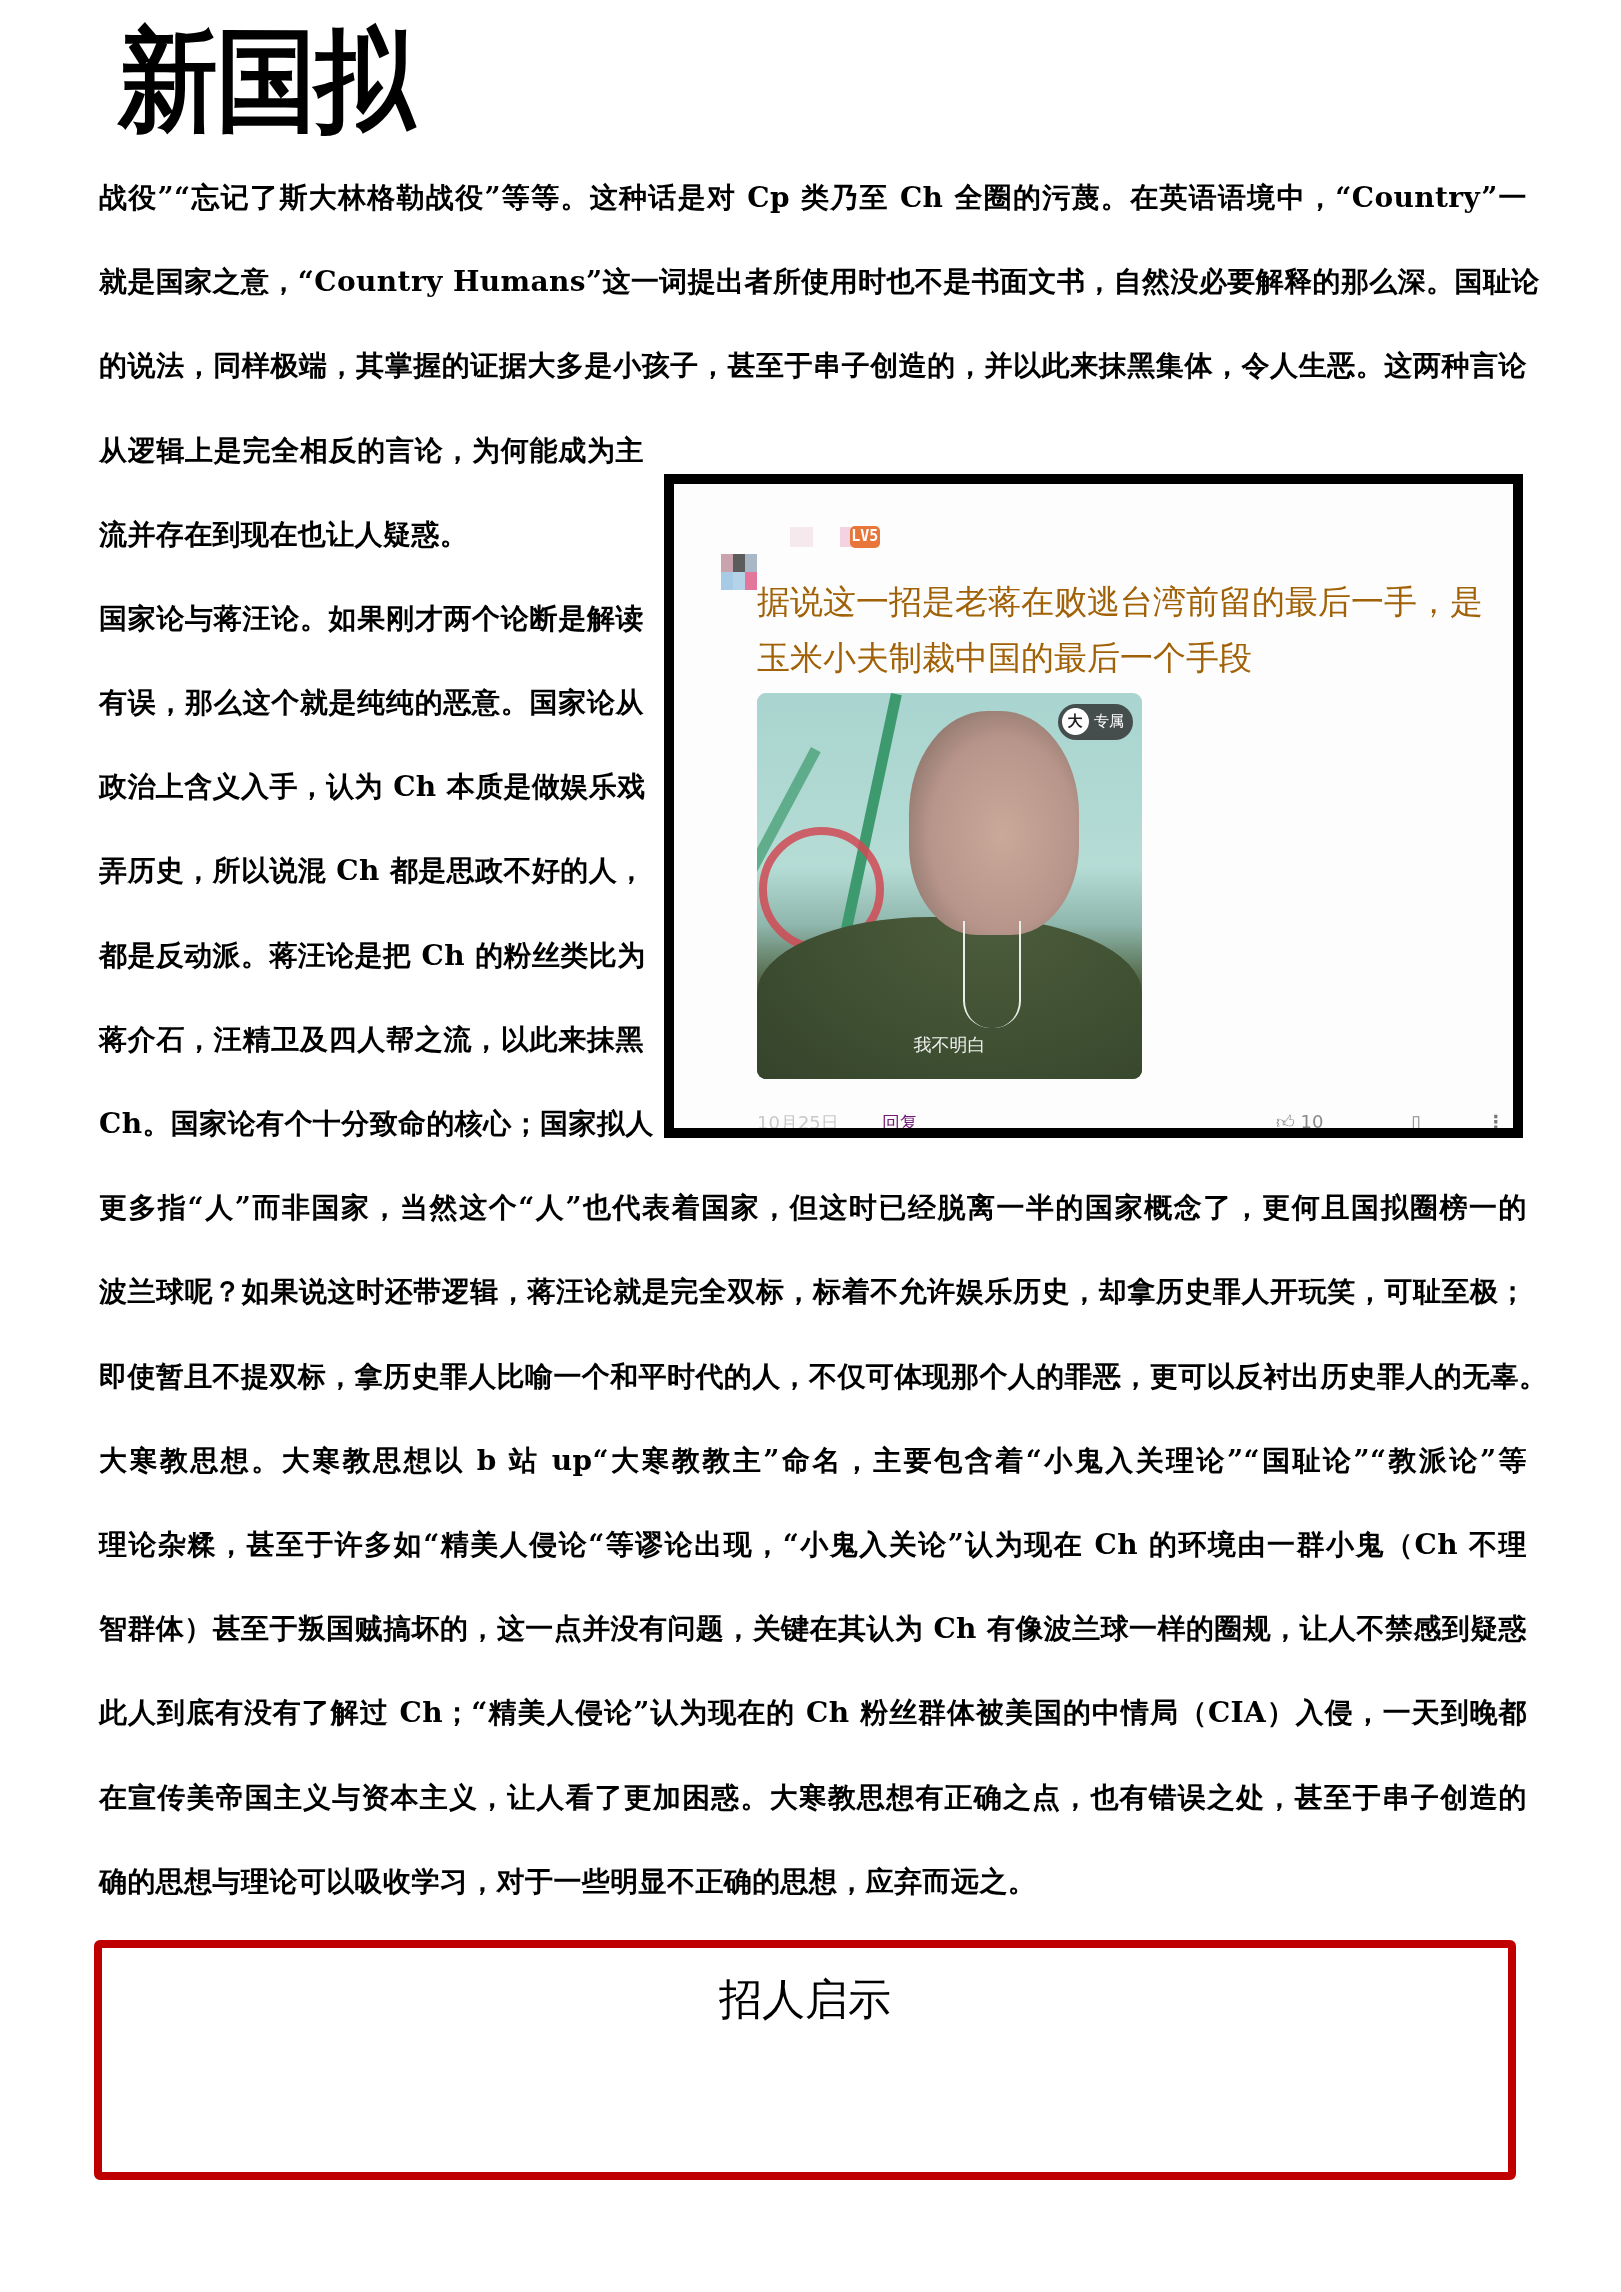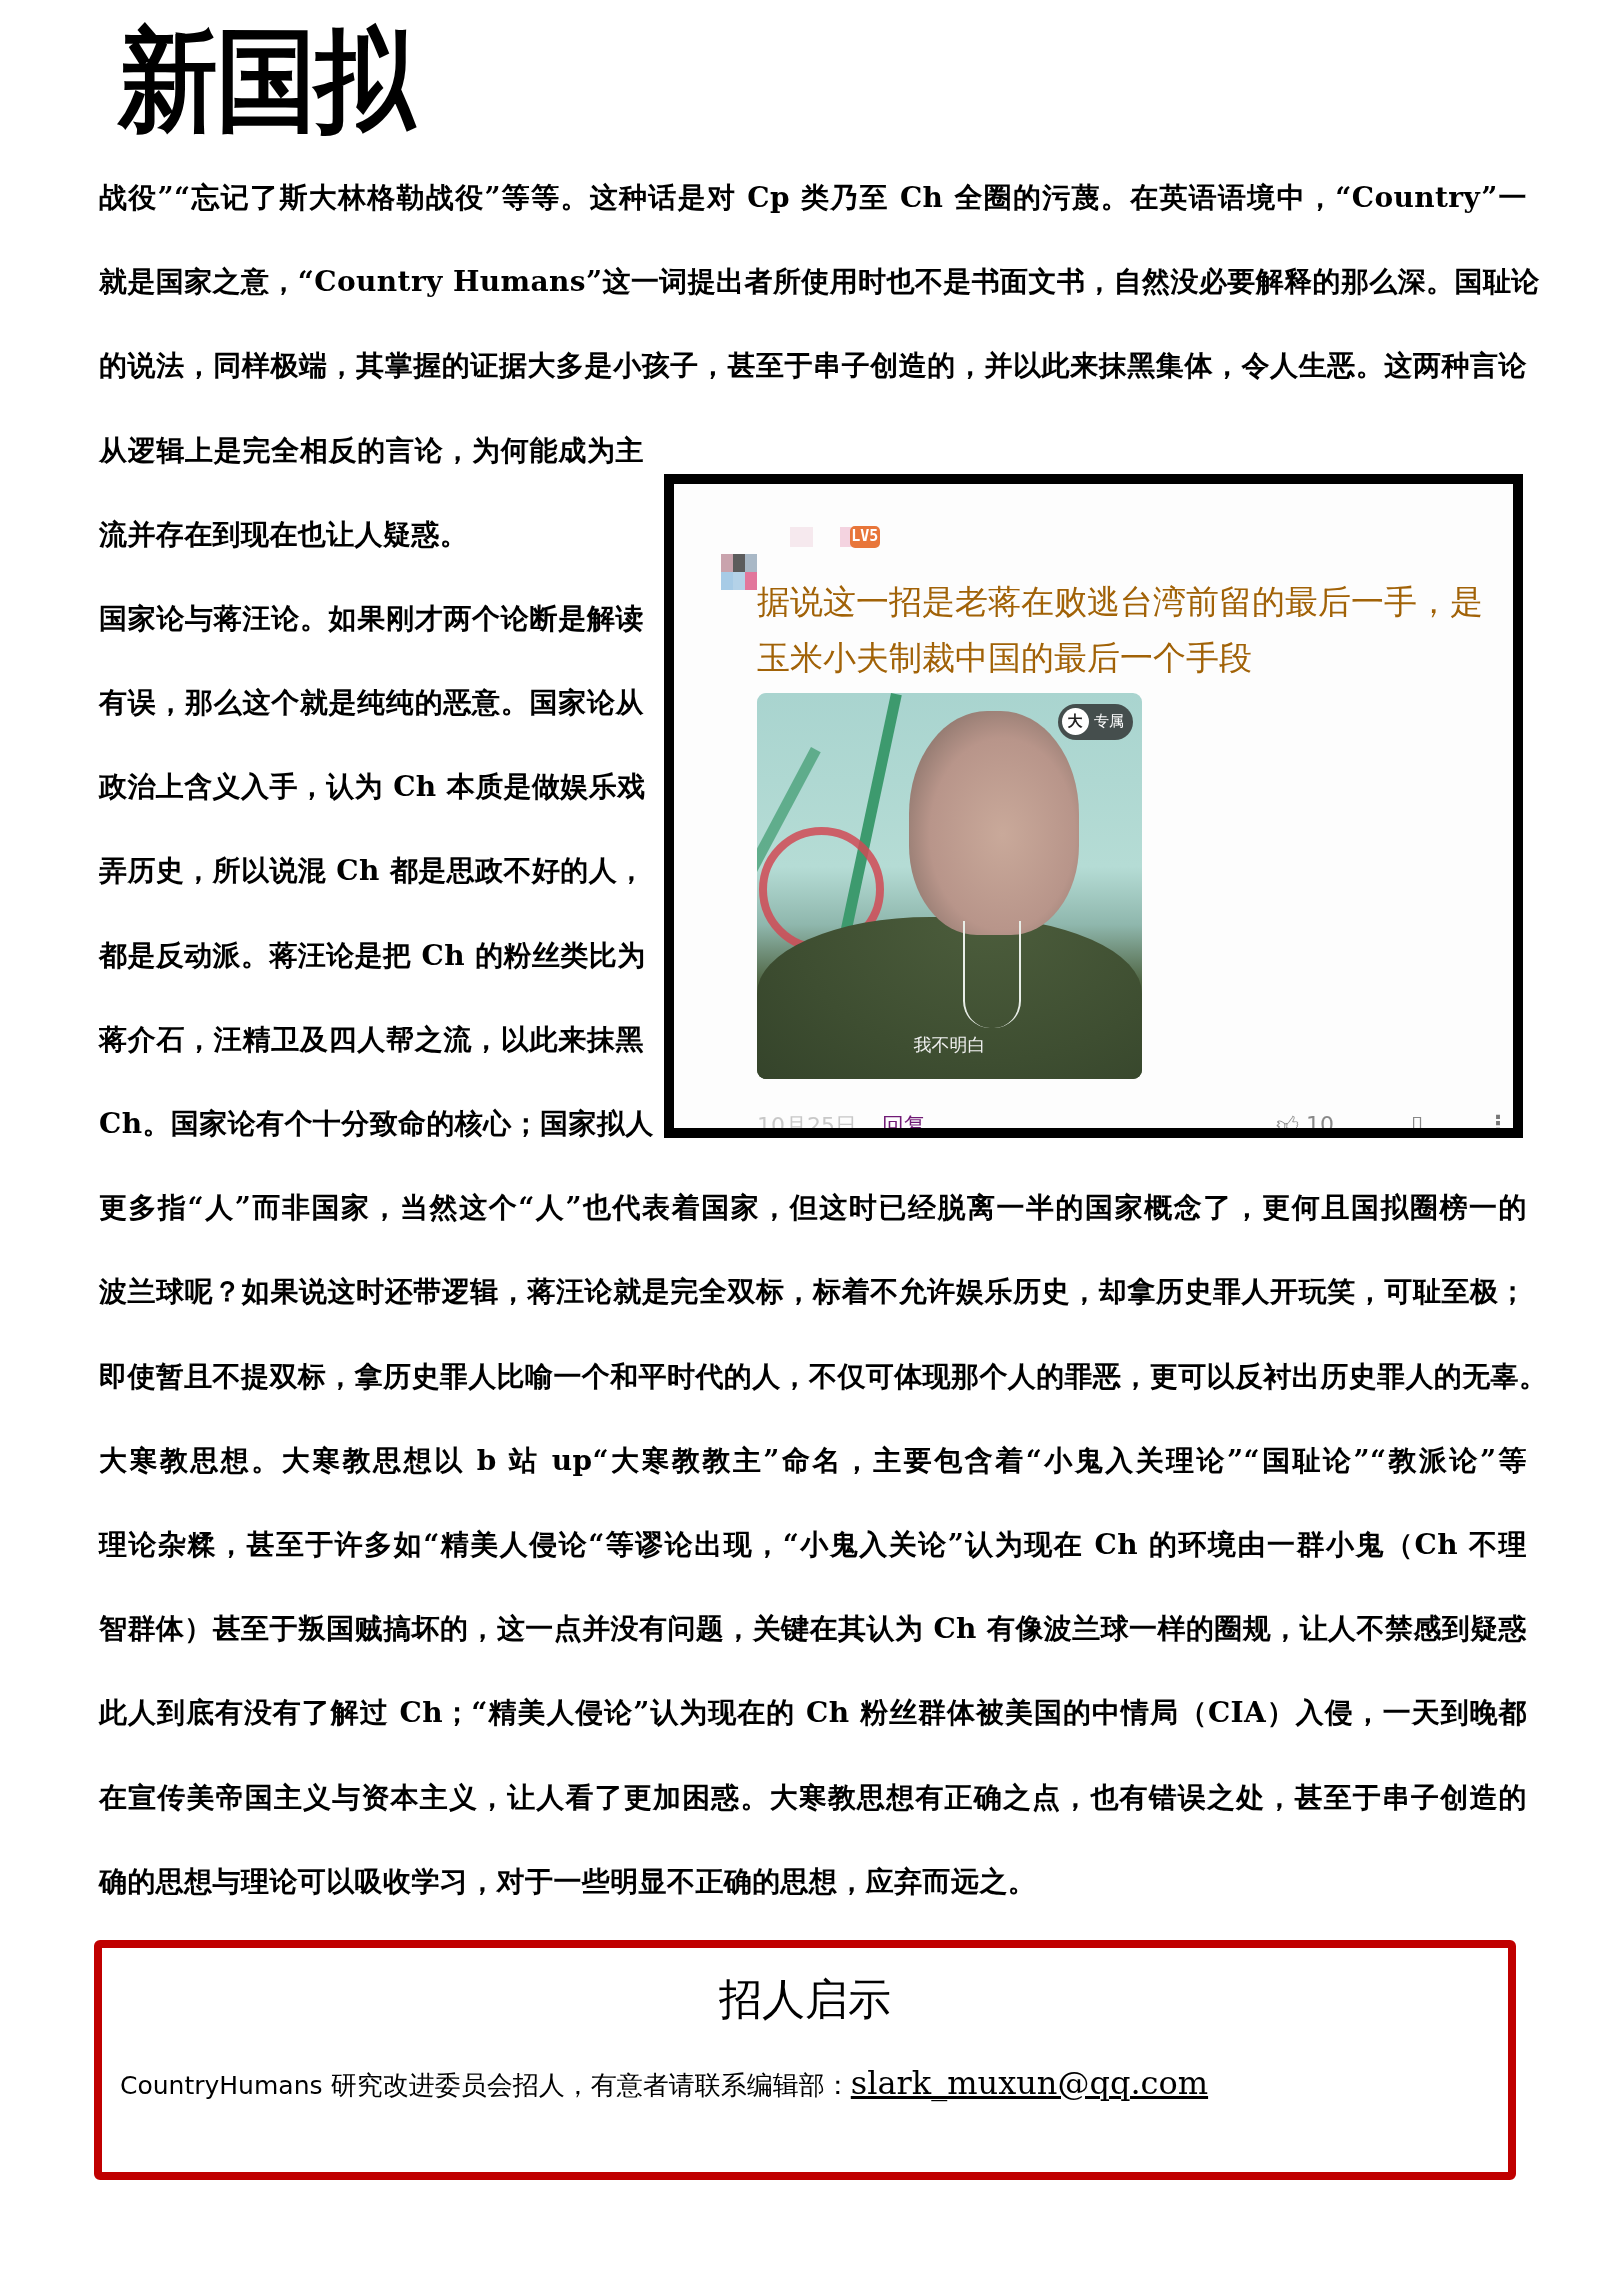--- a/index.html
+++ b/index.html
@@ -43,21 +43,21 @@
   .meme-collar { position: absolute; left: 206px; top: 228px; width: 54px; height: 107px; border-left: 2.7px solid #e9eee8;
                  border-right: 2.7px solid #e9eee8; border-radius: 0 0 27px 27px; }
   .meme-caption { position: absolute; left: 0; right: 0; top: 340px; text-align: center; color: #f0f0f0;
                   font-family: "DejaVu Sans", sans-serif; font-size: 18px; }
   .exclusive-badge { position: absolute; right: 9px; top: 10.7px; height: 36px; padding: 0 9px 0 3.6px; border-radius: 18px;
                      background: rgba(40,40,40,.78); color: #fff; display: flex; align-items: center; gap: 5.4px;
                      font-family: "DejaVu Sans", sans-serif; font-size: 15px; }
   .exclusive-badge .big { width: 27px; height: 27px; border-radius: 50%; background: #fff; color: #222;
                           font-size: 15px; font-weight: bold; display: flex; align-items: center; justify-content: center; }
   .meta-row { position: absolute; left: 83px; top: 627px; right: 1px; height: 27px; font-family: "DejaVu Sans", sans-serif;
-              font-size: 22px; color: #aaa; }
+              font-size: 18px; color: #aaa; }
   .meta-date { position: absolute; left: 0; top: 0; color: #c8c8c8; }
   .meta-reply { position: absolute; left: 125px; top: 0; color: #701a75; }
   .meta-like { position: absolute; left: 519px; top: 0; color: #888; }
   .meta-dislike { position: absolute; left: 654px; top: 0; color: #888; }
   .meta-more { position: absolute; left: 730px; top: 0; color: #777; font-weight: bold; }
 
   
   .recruit { position: absolute; left: 94px; top: 1940px; width: 1422px; height: 240px;
              border: 8px solid #c00000; border-radius: 6px; box-sizing: border-box; background: #fff; }
   .recruit-title { position: absolute; left: 0; right: 0; top: 23px; text-align: center; font-size: 43px;
@@ -133,17 +133,14 @@
       <span class="meta-dislike">
         <span>▯</span>
       </span>
       <span class="meta-more">⋮</span>
     </div>
   </div>
 </div>
 
 <div class="recruit">
   <div class="recruit-title">招人启示</div>
-  <div class="recruit-line1">
-    <span class="brand">CountryHumans</span><span> 研究改进委员会招人，有意者请联系编辑部：</span><span class="email">slark_muxun@qq.com</span>
-  </div>
 </div>
 
 
 </body></html>

